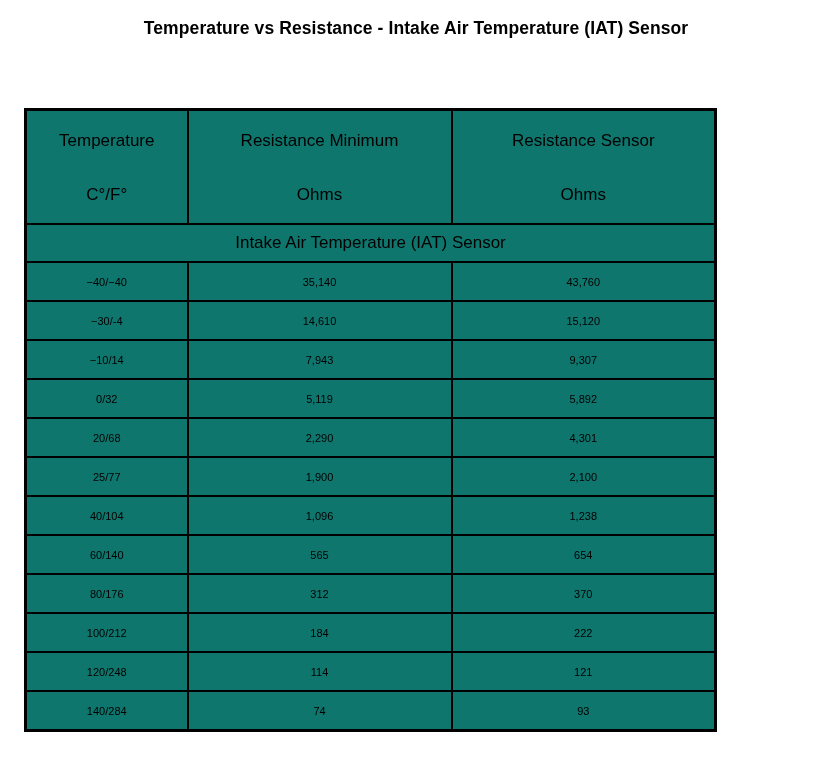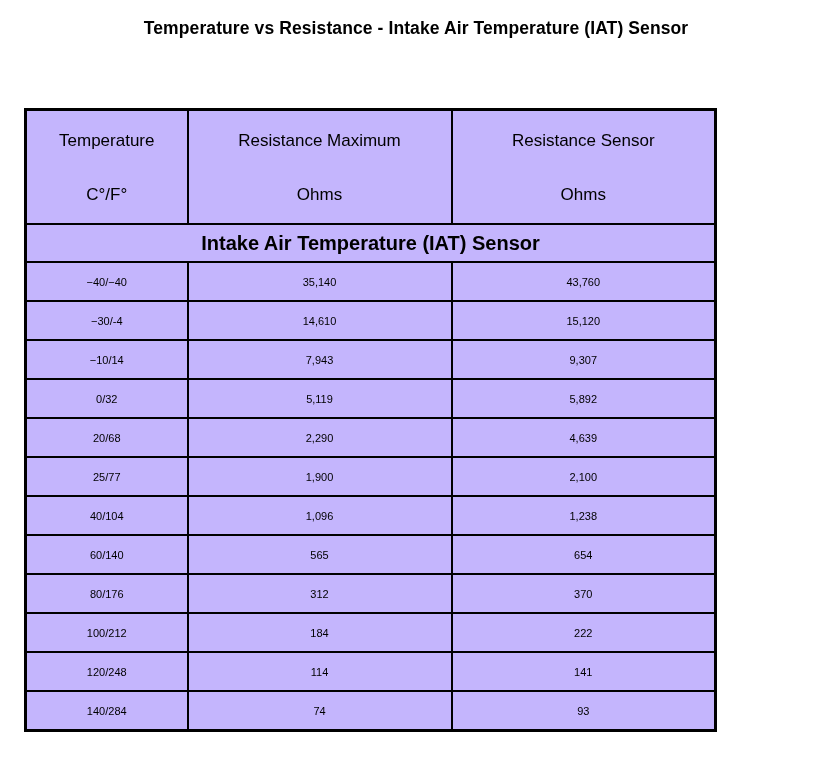--- a/index.html
+++ b/index.html
@@ -32,21 +32,21 @@
   .table-wrap {
     position: absolute;
     top: 108px;
     left: 24px;
     width: 690px;
   }
   table.spec {
     border-collapse: collapse;
     width: 690px;
     table-layout: fixed;
-    background: #c4b5fd;
+    background: #0f766e;
   }
   table.spec td, table.spec th {
     border: 2px solid #000;
     padding: 0;
     text-align: center;
     vertical-align: middle;
     font-size: 17px;
     font-weight: normal;
   }
   
@@ -65,22 +65,22 @@
   }
   thead th .hdr-main {
     display: block;
     padding-top: 2px;
   }
   thead th .hdr-sub {
     display: block;
     margin-top: 34px;
   }
   tr.section-row td {
-    font-weight: bold;
-    font-size: 20px;
+    font-weight: normal;
+    font-size: 17px;
     height: 32px;
     padding: 2px 0;
   }
   tbody.data td {
     height: 35px;
     font-size: 11px;
     padding: 1px 0;
   }
 </style>
 </head>
@@ -97,21 +97,21 @@
         <col class="c2">
         <col class="c3">
       </colgroup>
       <thead>
         <tr>
           <th>
             <span class="hdr-main">Temperature</span>
             <span class="hdr-sub">C°/F°</span>
           </th>
           <th>
-            <span class="hdr-main">Resistance Maximum</span>
+            <span class="hdr-main">Resistance Minimum</span>
             <span class="hdr-sub">Ohms</span>
           </th>
           <th>
             <span class="hdr-main">Resistance Sensor</span>
             <span class="hdr-sub">Ohms</span>
           </th>
         </tr>
       </thead>
       <tbody>
         <tr class="section-row">
@@ -135,21 +135,21 @@
           <td>9,307</td>
         </tr>
         <tr>
           <td>0/32</td>
           <td>5,119</td>
           <td>5,892</td>
         </tr>
         <tr>
           <td>20/68</td>
           <td>2,290</td>
-          <td>4,639</td>
+          <td>4,301</td>
         </tr>
         <tr>
           <td>25/77</td>
           <td>1,900</td>
           <td>2,100</td>
         </tr>
         <tr>
           <td>40/104</td>
           <td>1,096</td>
           <td>1,238</td>
@@ -165,21 +165,21 @@
           <td>370</td>
         </tr>
         <tr>
           <td>100/212</td>
           <td>184</td>
           <td>222</td>
         </tr>
         <tr>
           <td>120/248</td>
           <td>114</td>
-          <td>141</td>
+          <td>121</td>
         </tr>
         <tr>
           <td>140/284</td>
           <td>74</td>
           <td>93</td>
         </tr>
       </tbody>
     </table>
   </div>
 

